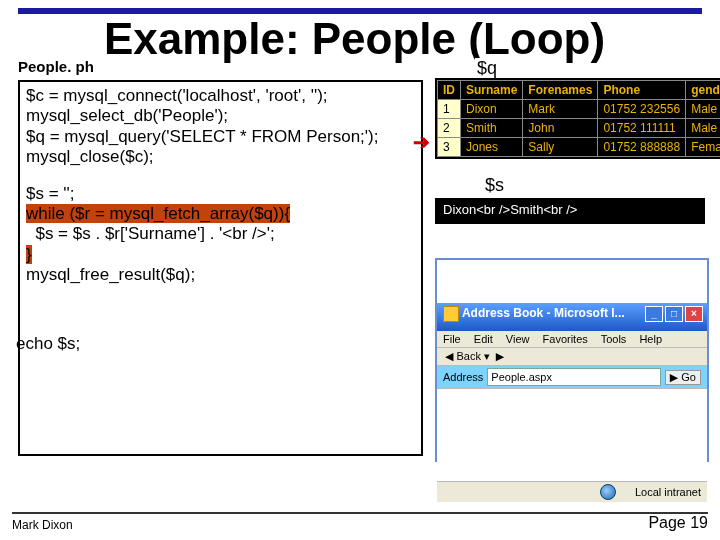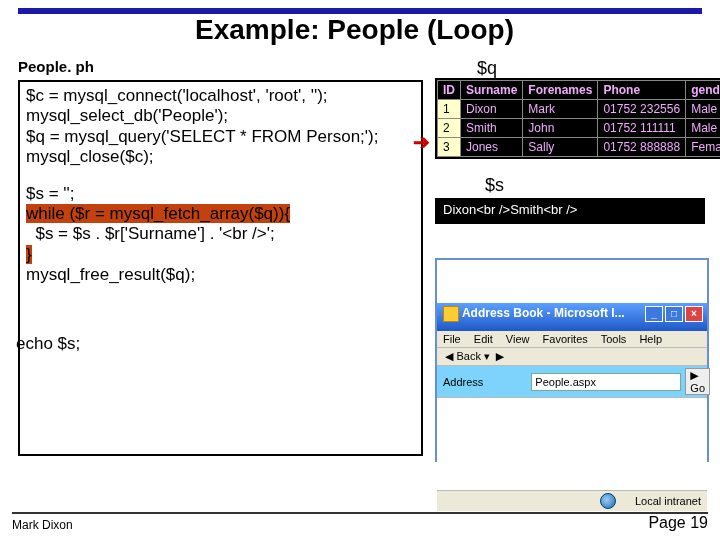--- a/index.html
+++ b/index.html
@@ -14,21 +14,21 @@
   .topbar {
     position: absolute;
     top: 8px; left: 18px; right: 18px;
     height: 6px;
     background: #1a1aa6;
   }
   .title {
     position: absolute;
     top: 14px; left: 0; right: 11px;
     text-align: center;
-    font-size: 28px;
+    font-size: 44px;
     font-weight: bold;
     color: #000;
   }
   .filelabel {
     position: absolute;
     top: 58px; left: 18px;
     font-size: 15px;
     font-weight: bold;
   }
   .codebox {
@@ -67,21 +67,21 @@
     color: #fff;
     font-family: Tahoma, Arial, sans-serif;
     font-size: 12px;
   }
   .qtable table { border-collapse: collapse; }
   .qtable th, .qtable td {
     border: 1px solid #888;
     padding: 2px 5px;
     text-align: left;
     background: #000;
-    color: #f0abfc;
+    color: #eab308;
     white-space: nowrap;
   }
   .qtable td.idcell { background: #ffffcc; color:#000; border:1px solid #888; }
   .qtable .arrow {
     position: absolute;
     left: -24px; top: 50px;
     color: #c00;
     font-size: 20px;
     font-weight: bold;
   }
@@ -136,21 +136,21 @@
     background: #ece9d8; padding: 2px 8px;
     border-bottom: 1px solid #bbb;
   }
   .browser .addr {
     background: #7dd3fc; padding: 2px 6px;
     border-bottom: 1px solid #bbb;
     display: flex; align-items: center; gap: 4px;
   }
   .browser .addr input {
     flex: 1; height: 16px; font-size: 11px;
-    border: 1px solid #7a9; background:#fff; padding:0 3px;margin-left:44px;
+    border: 1px solid #7a9; background:#fff; padding:0 3px;
   }
   .browser .gobtn {
     border:1px solid #999; background:#eee; padding:0 4px;
     font-size:11px;
   }
   .browser .content {
     height: 92px; background:#fff;
   }
   .browser .status {
     background:#ece9d8; padding:2px 6px;

